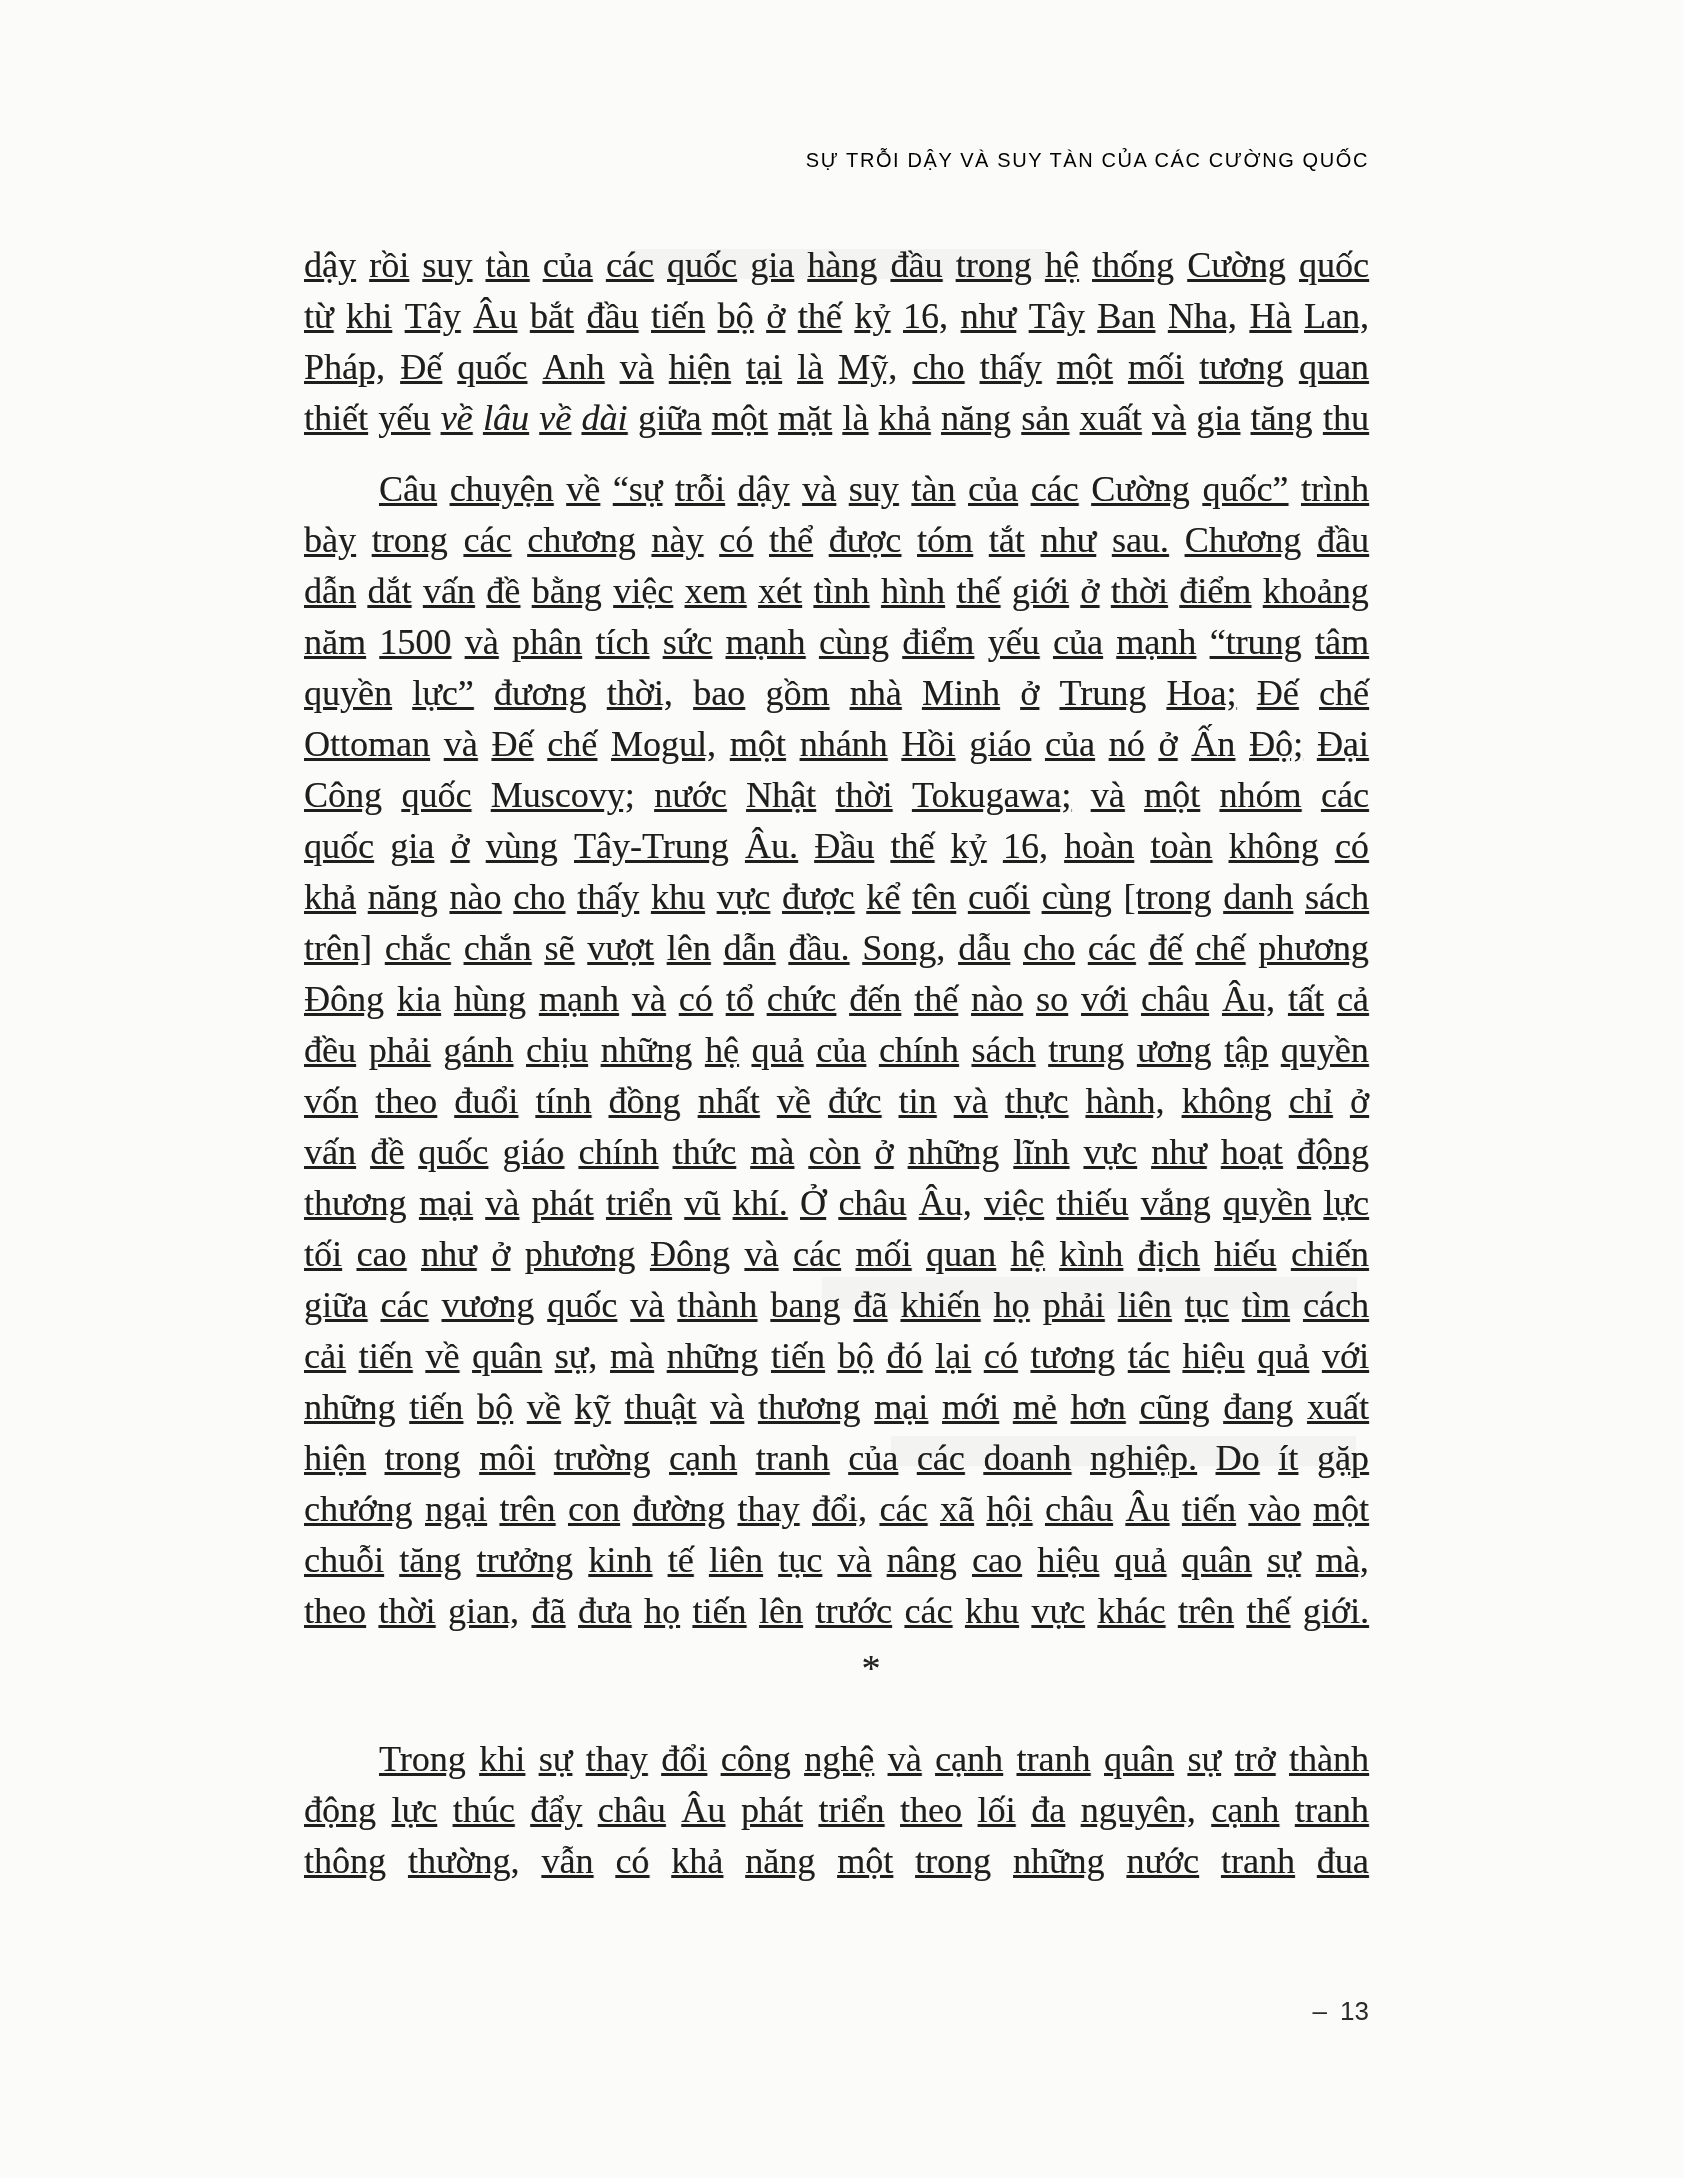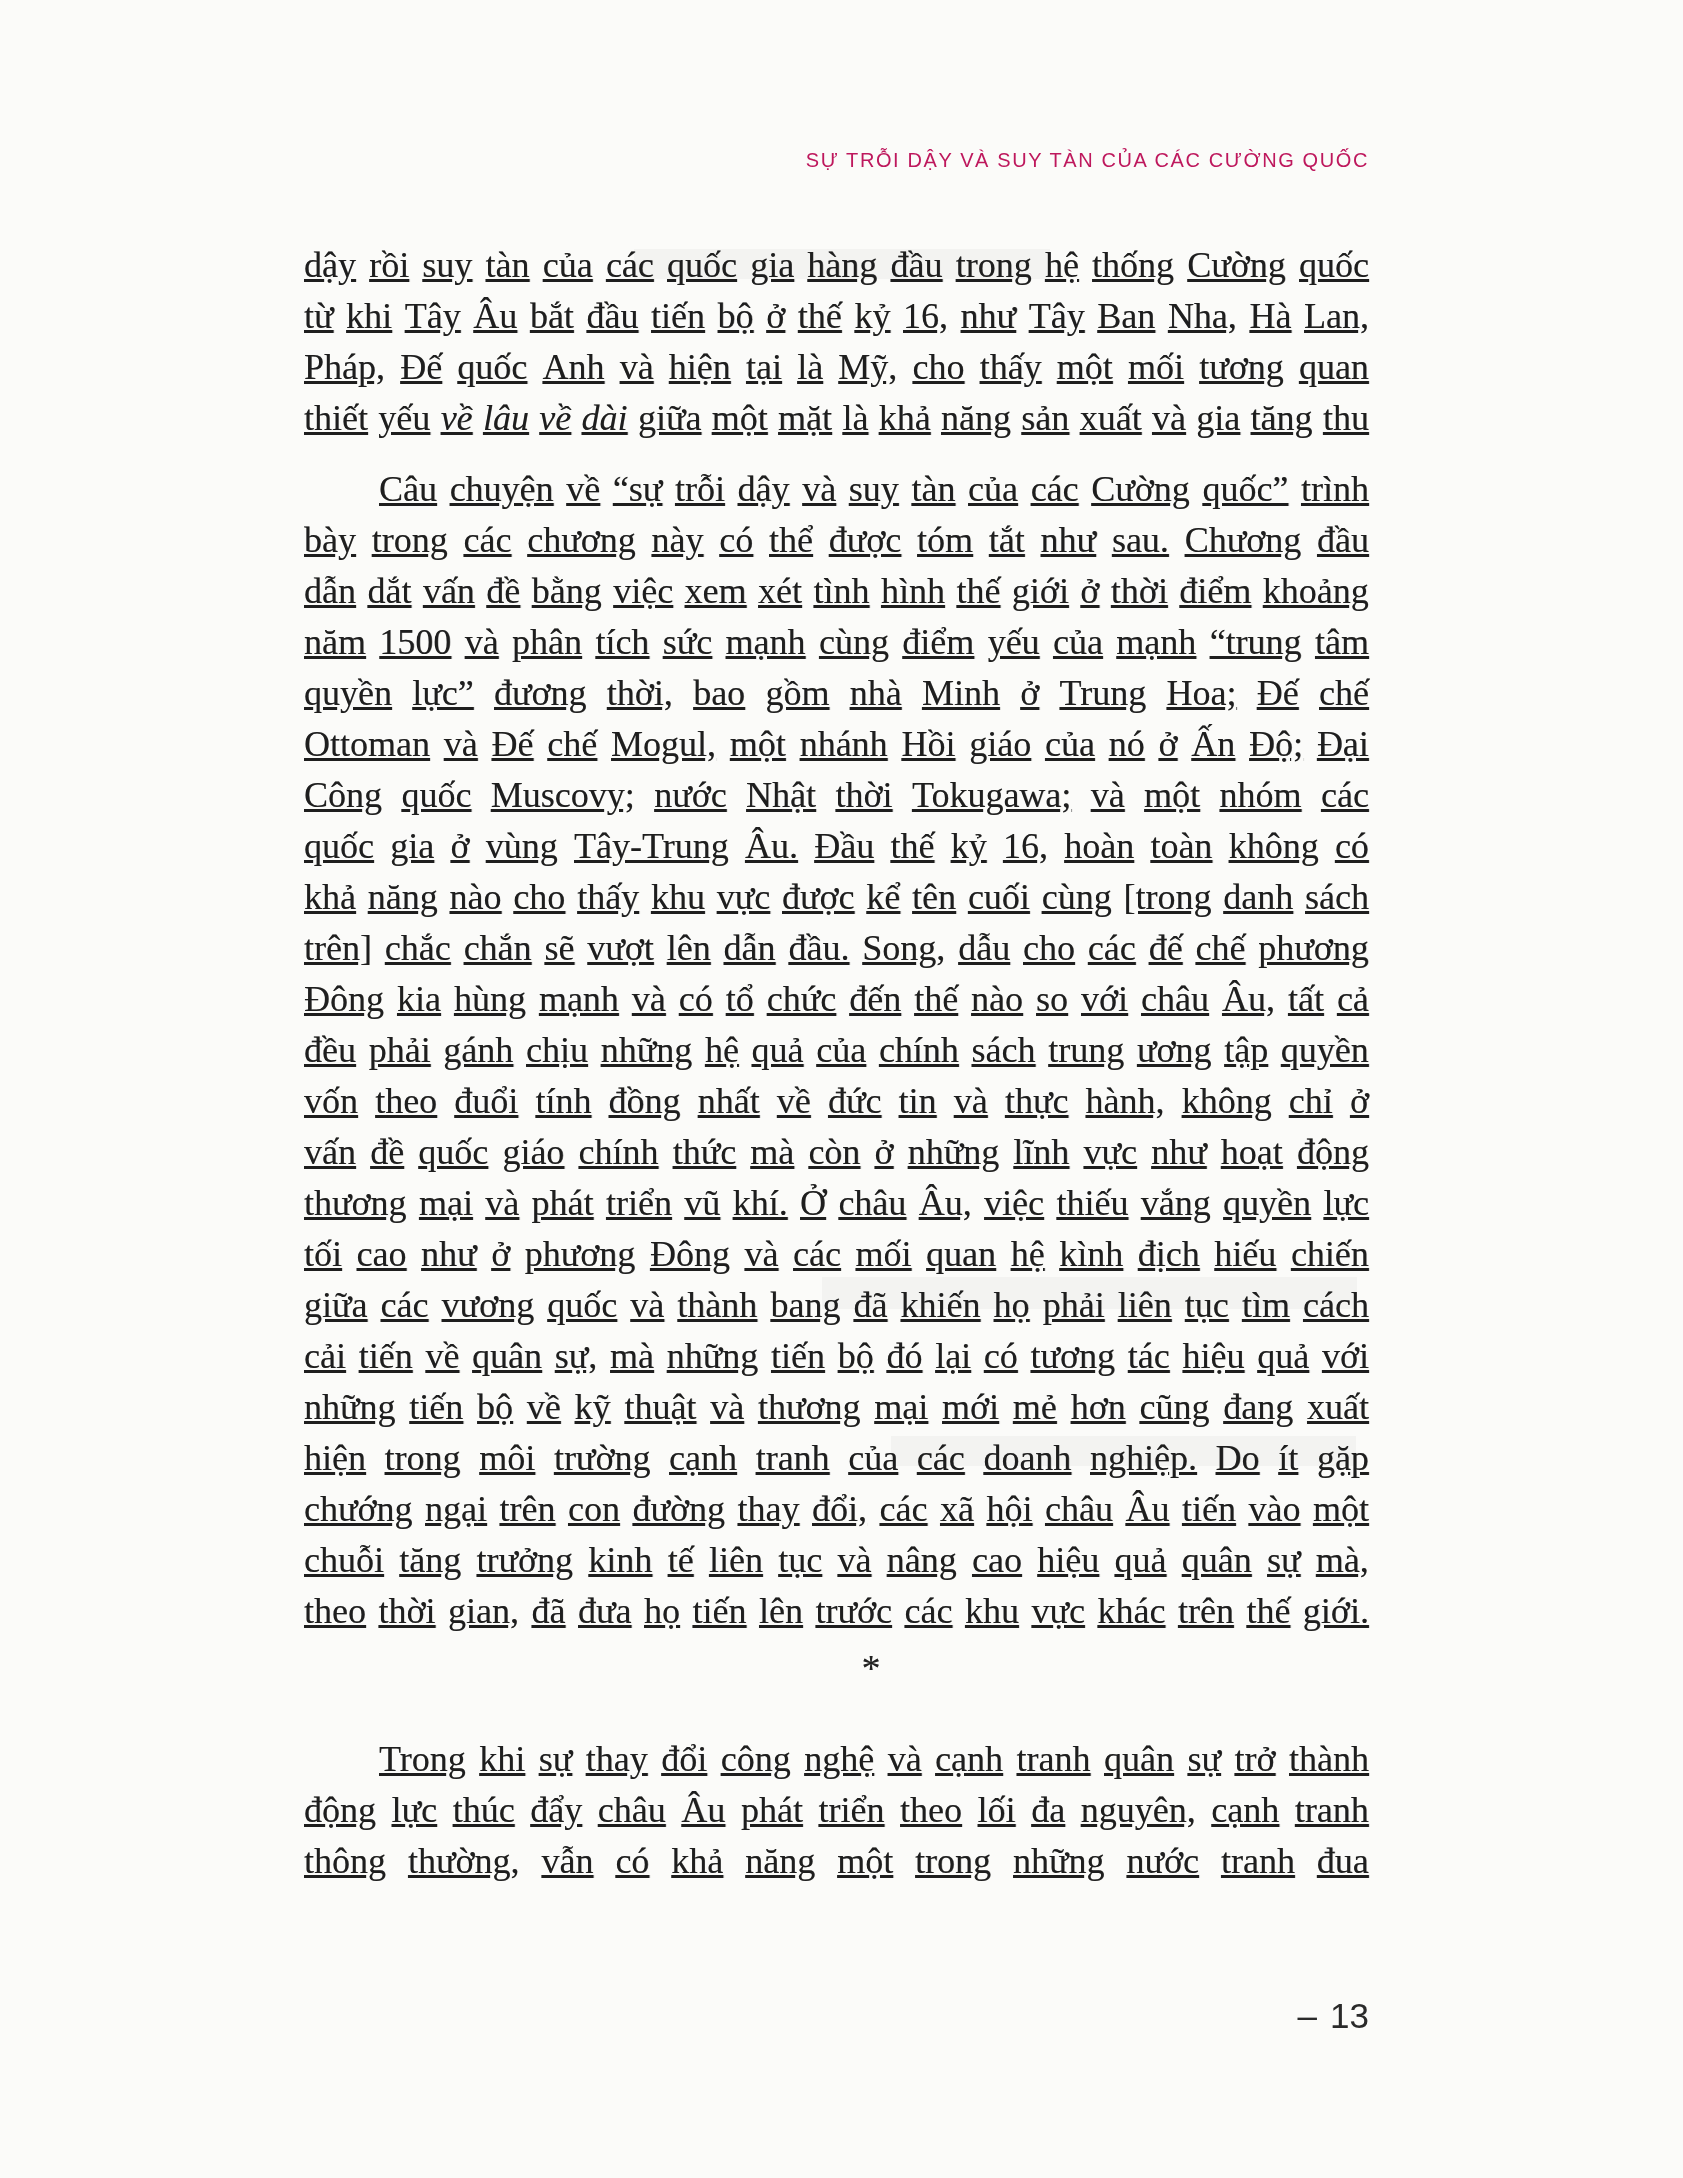--- a/index.html
+++ b/index.html
@@ -12,21 +12,21 @@
     font-family: "Liberation Serif", "DejaVu Serif", serif;
     overflow: hidden;
   }
   .running-head {
     position: absolute;
     top: 149px;
     right: 314px;
     font-family: "Liberation Sans", "DejaVu Sans", sans-serif;
     font-size: 20px;
     letter-spacing: 1.6px;
-    color: #be185d;
+    color: #000000;
     white-space: nowrap;
   }
   .body-text {
     position: absolute;
     left: 304px;
     top: 240px;
     width: 1065px;
     font-size: 36px;
     text-shadow: 0.3px 0 0 rgba(30,30,30,0.5);
   }
@@ -48,21 +48,21 @@
     padding-left: 69px;
     text-align: center;
     font-size: 38px;
     color: #222;
   }
   .page-number {
     position: absolute;
     top: 1996px;
     right: 314px;
     font-family: "Liberation Sans", "DejaVu Sans", sans-serif;
-    font-size: 35px;
+    font-size: 26px;
     color: #2a2a2a;
     white-space: nowrap;
   }
   .page-number .dash { margin-right: 13px; }
   .artifact {
     position: absolute;
     background: rgba(60,60,60,0.045);
     pointer-events: none;
   }
 </style>

